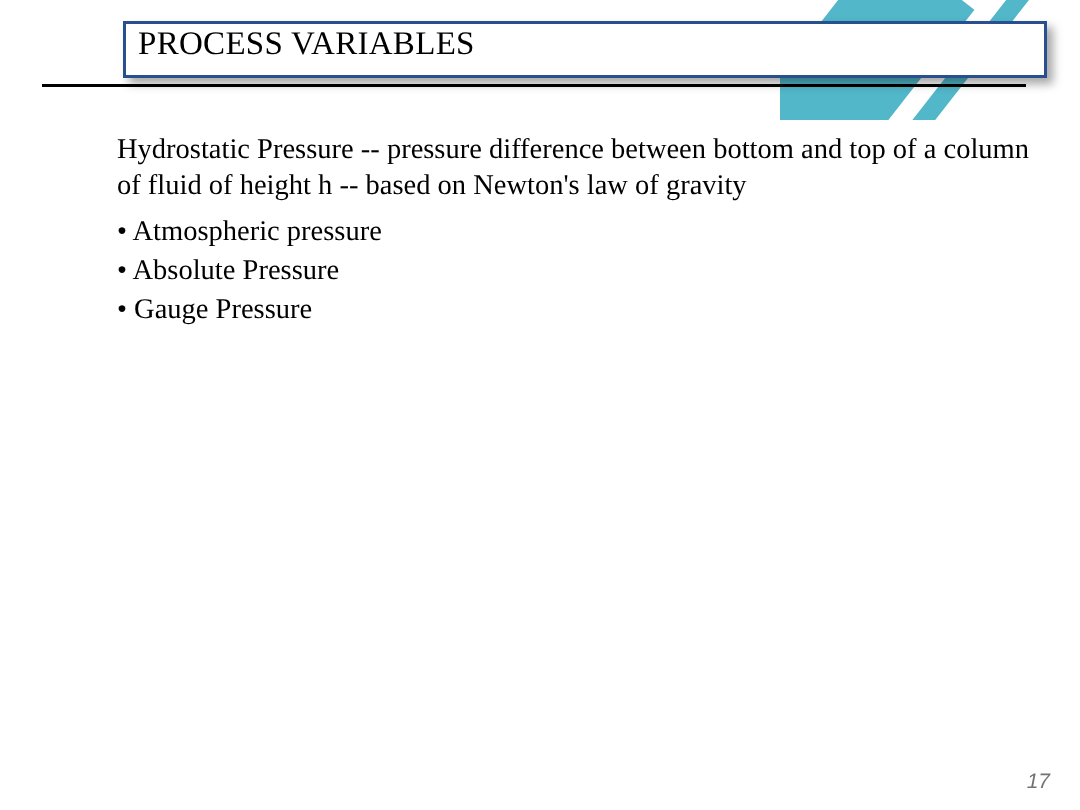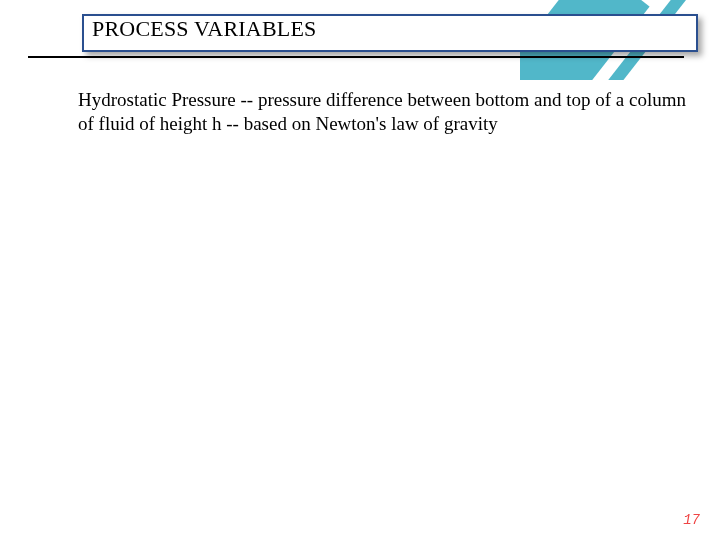--- a/index.html
+++ b/index.html
@@ -75,23 +75,23 @@
     vertical-align: 2px;
   }
   .sub-like {
     font-size: 0.6em;
     vertical-align: -1px;
   }
   .page-num {
     position: absolute;
     right: 20px;
     bottom: 12px;
-    font-family: Liberation Mono, monospace;
+    font-family: Liberation Sans, sans-serif;
     font-style: italic;
-    color: #ef4444;
+    color: #737373;
     font-size: 14px;
   }
 </style>
 </head>
 <body>
 
 <div class="corner-deco">
   <div class="stripe s1"></div>
   <div class="stripe s2"></div>
   <div class="stripe s3"></div>
@@ -101,18 +101,21 @@
   <span class="title-text">PROCESS VARIABLES</span>
 </div>
 <div class="title-rule"></div>
 
 <div class="content">
 
   <div class="para">Hydrostatic Pressure -- pressure difference between bottom and top of a column of fluid of height h -- based on Newton's law of gravity</div>
 
 
 
+  <div class="bullet-line">• Atmospheric pressure</div>
 
+  <div class="bullet-line gap-md">• Absolute Pressure</div>
 
+  <div class="bullet-line gap-md">• Gauge Pressure</div>
 
 </div>
 
 <div class="page-num">17</div>
 
 </body></html>

